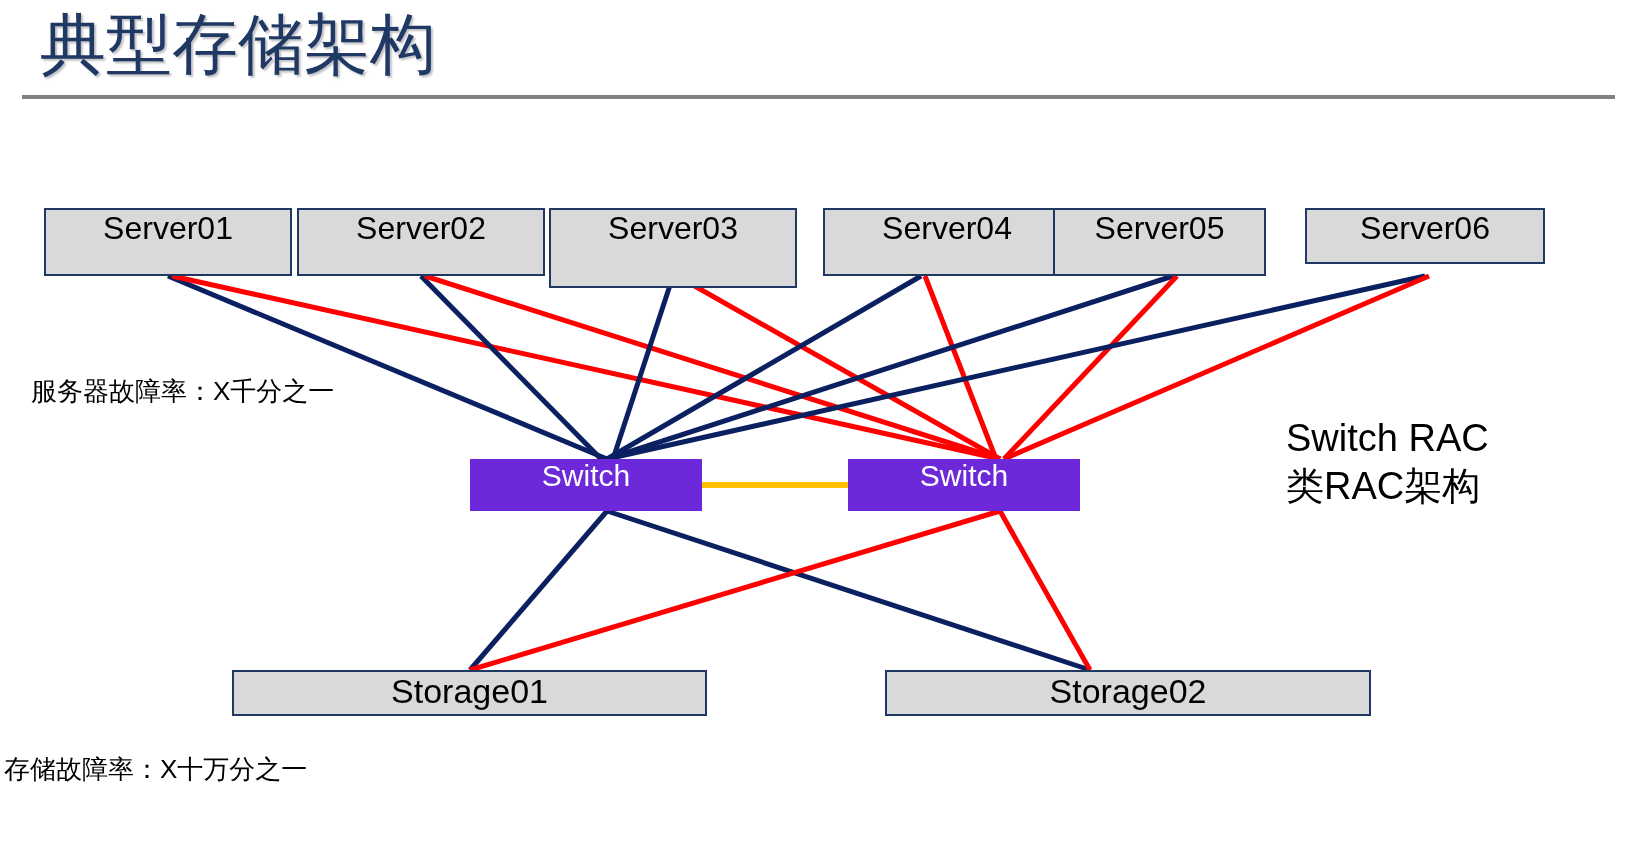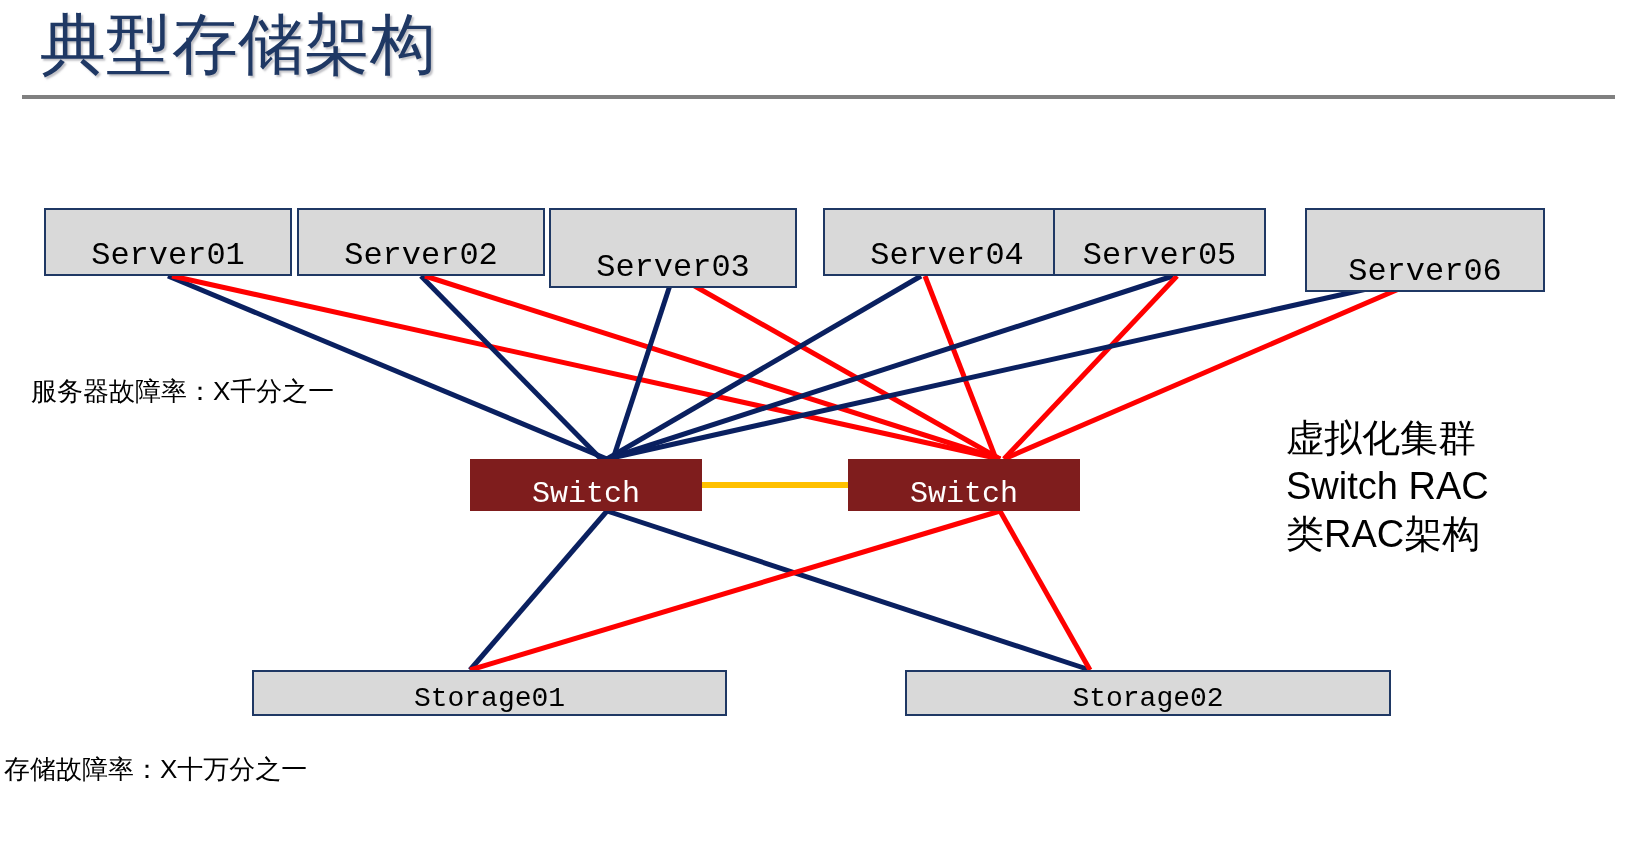--- a/index.html
+++ b/index.html
@@ -33,51 +33,49 @@
     left: 22px;
     top: 95px;
     width: 1593px;
     height: 4px;
     background: #808080;
   }
   .node {
     position: absolute;
     box-sizing: border-box;
     display: flex;
-    align-items: flex-end;
+    align-items: flex-start;
     justify-content: center;
     white-space: nowrap;
-    font-family: Liberation Mono, monospace;
   }
   .server-box {
     background: #D9D9D9;
     border: 2px solid #1F3864;
     font-size: 32px;
     color: #000000;
     height: 68px;
     width: 248px;
     top: 208px;
   }
   .switch-box {
-    background: #7f1d1d;
+    background: #6d28d9;
     border: none;
     color: #FFFFFF;
     font-size: 30px;
     height: 52px;
     width: 232px;
     top: 459px;
   }
   .storage-box {
     background: #D9D9D9;
     border: 2px solid #1F3864;
     color: #000000;
-    font-size: 28px;
+    font-size: 34px;
     height: 46px;
     top: 670px;
-    margin-left: 20px;
   }
   #svg-links {
     position: absolute;
     left: 0;
     top: 0;
     width: 1632px;
     height: 847px;
     pointer-events: none;
   }
   .label-text {
@@ -140,21 +138,21 @@
       </div>
       <div class="node server-box" style="left: 549px; top: 208px; width: 248px; height: 80px;">
         <span>Server03</span>
       </div>
       <div class="node server-box" style="left: 801px; top: 208px; width: 248px; height: 68px; margin-left: 22px;">
         <span>Server04</span>
       </div>
       <div class="node server-box" style="left: 1053px; top: 208px; width: 213px; height: 68px;">
         <span>Server05</span>
       </div>
-      <div class="node server-box" style="left: 1305px; top: 208px; width: 240px; height: 84px;">
+      <div class="node server-box" style="left: 1305px; top: 208px; width: 240px; height: 56px;">
         <span>Server06</span>
       </div>
     </div>
   <div id="switches-layer">
       <div class="node switch-box" style="left: 470px; top: 459px; width: 232px; height: 52px;">
         <span>Switch</span>
       </div>
       <div class="node switch-box" style="left: 848px; top: 459px; width: 232px; height: 52px;">
         <span>Switch</span>
       </div>
@@ -166,18 +164,17 @@
       <div class="node storage-box" style="left: 885px; top: 670px; width: 486px; height: 46px;">
         <span>Storage02</span>
       </div>
     </div>
 
   <div class="label-text" id="server-rate-label">服务器故障率：X千分之一</div>
 
   <div class="label-text" id="storage-rate-label">存储故障率：X十万分之一</div>
 
   <div id="side-note">
-      <div>虚拟化集群</div>
       <div>Switch RAC</div>
       <div>类RAC架构</div>
     </div>
 
 </div>
 
 </body></html>

